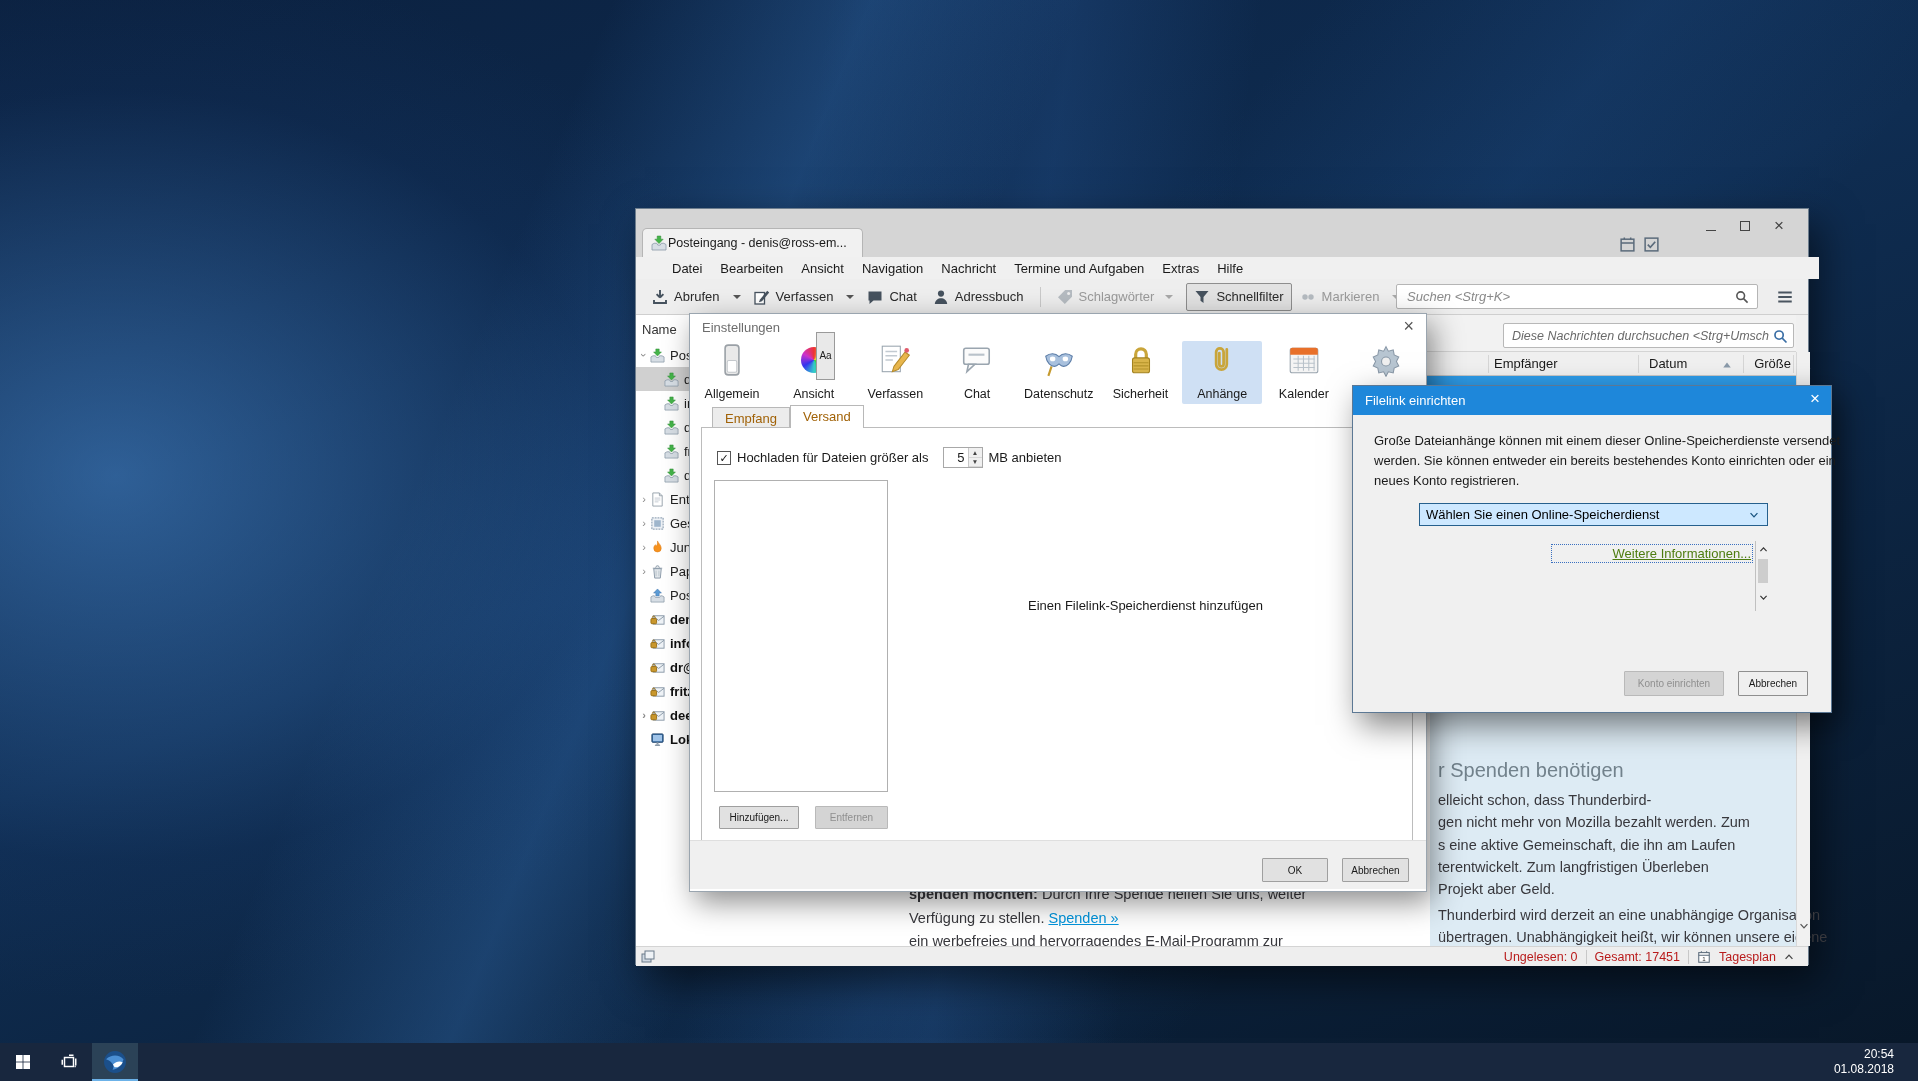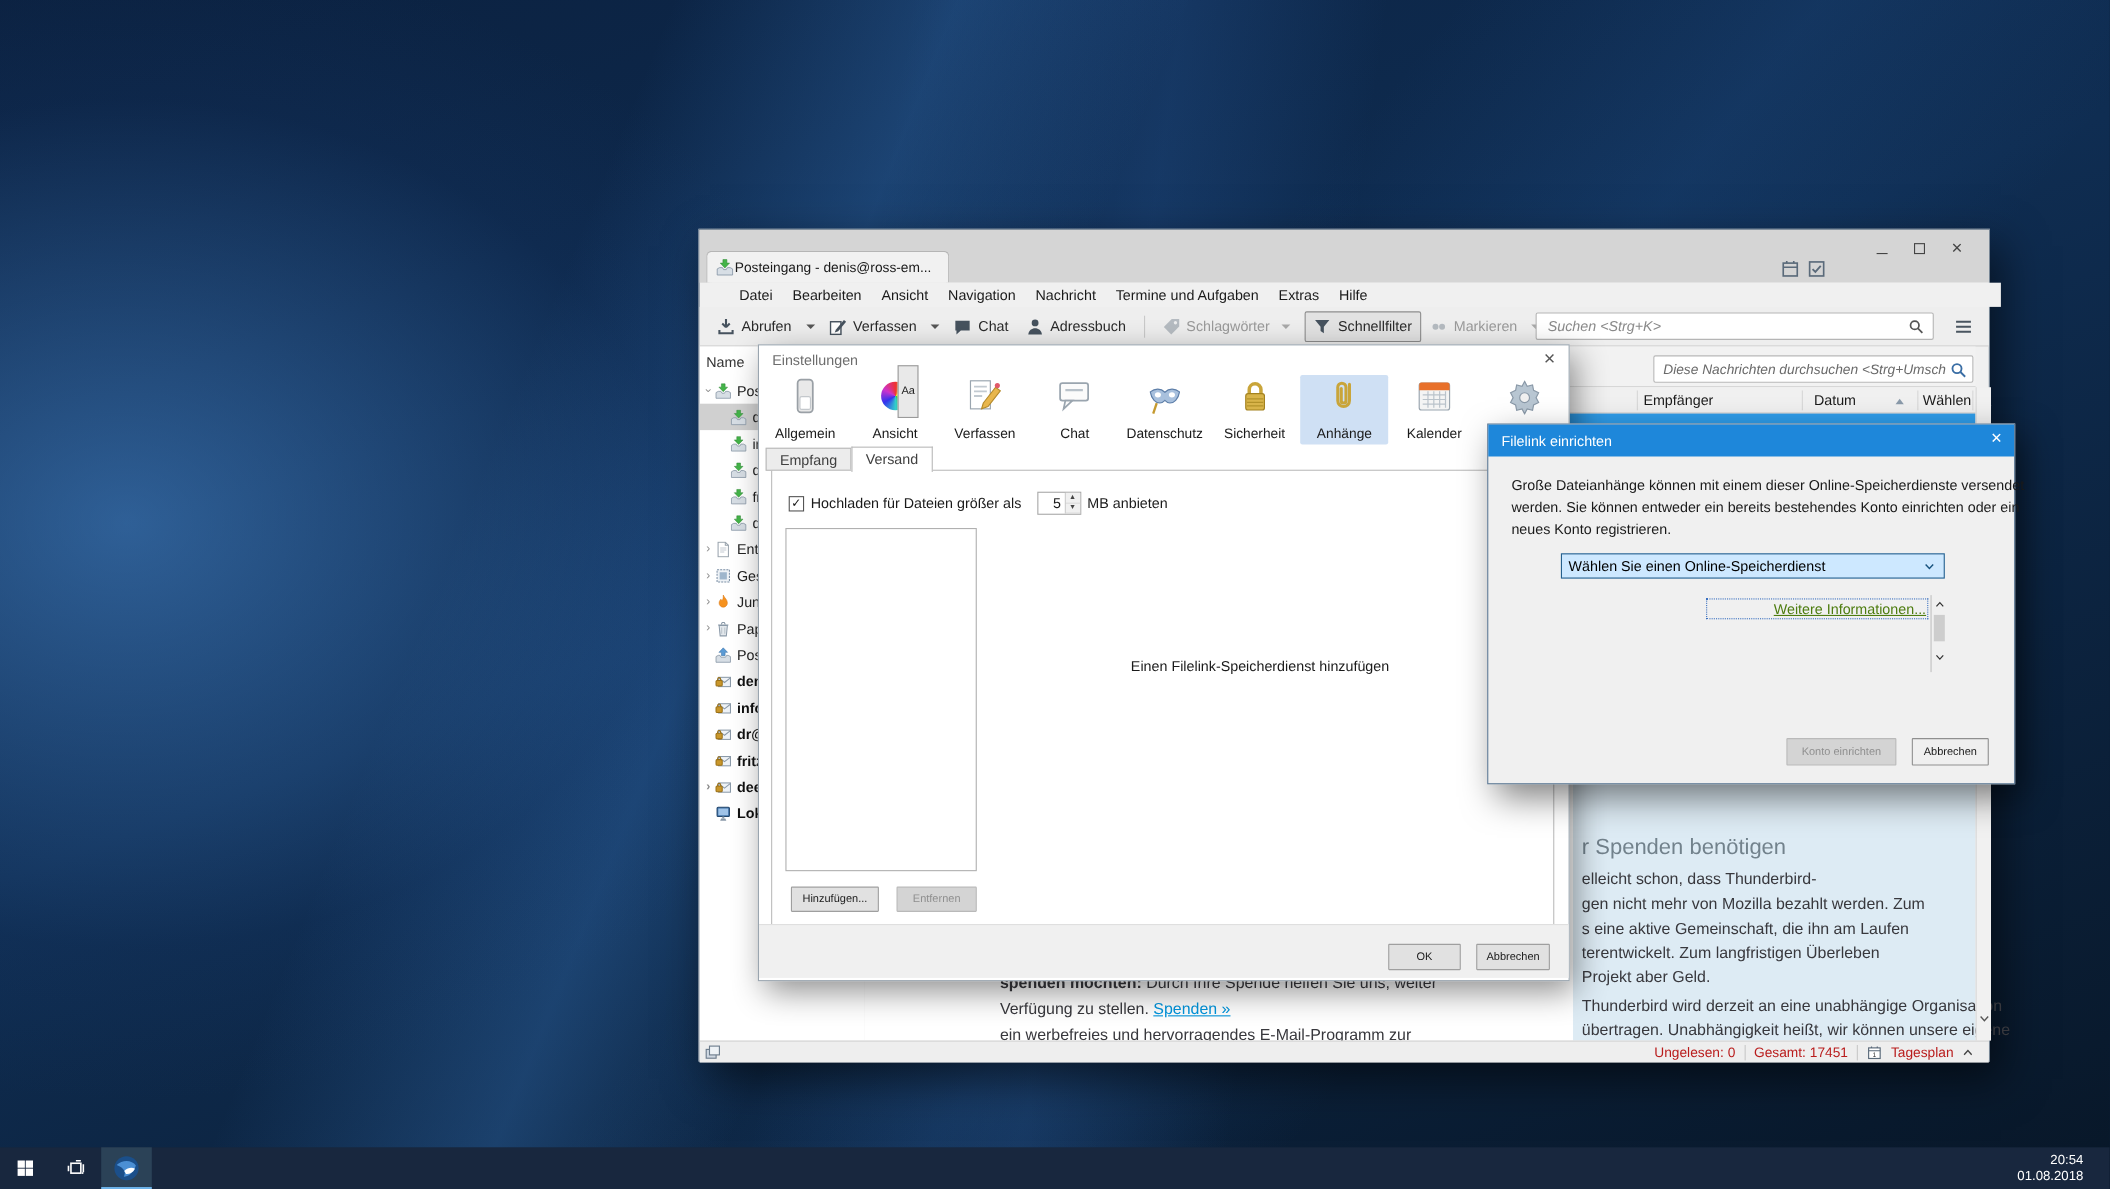--- a/index.html
+++ b/index.html
@@ -111,21 +111,21 @@
   .sd-close { position:absolute; right:12px; top:2px; font-size:18px; color:#555; }
   #cat-row { position:absolute; left:0; top:27px; width:100%; height:63px; }
   .cat { position:absolute; top:0; width:80px; height:63px; display:flex; flex-direction:column; align-items:center; justify-content:space-between; padding:2px 0 3px; border-radius:2px; }
   .cat.sel { background:#cfe0f4; }
   .catic { position:relative; width:34px; height:34px; display:flex; align-items:center; justify-content:center; }
   .catlab { font-size:12.5px; color:#1a1a1a; white-space:nowrap; }
   .cwheel { width:26px; height:26px; border-radius:50%;
     background:conic-gradient(#e33,#ee3,#3c3,#3cc,#33e,#c3c,#e33); display:inline-block; }
   .aabox { position:absolute; right:-4px; bottom:-3px; background:#e9e9e9; border:1px solid #9a9a9a; font-size:10px; line-height:12px; padding:17px 2px; color:#222; }
   .gearblock { position:absolute; left:656px; top:27px; width:80px; height:63px; display:flex; justify-content:center; padding-top:2px; }
-  .tabstrip { position:absolute; left:6px; top:92px; height:22px; display:flex; font-size:13px; color:#404040; }
+  .tabstrip { position:absolute; left:22px; top:92px; height:22px; display:flex; font-size:13px; color:#a16207;align-items:flex-end; }
   .stab { padding:3px 12px 0; border:1px solid #b8b8b8; background:#ececec; height:21px; margin-top:1px; }
   .stab.active { background:#fff; border-bottom:none; height:23px; margin-top:0; z-index:2; }
   .sd-box { position:absolute; left:11px; top:113px; width:712px; height:417px; background:#fff; border:1px solid #bcbcbc; }
   .cbrow { position:absolute; left:15px; top:19px; display:flex; align-items:center; font-size:13px; color:#1a1a1a; }
   .cbx { width:14px; height:14px; border:1px solid #555; background:#fff; font-size:11px; line-height:12px; text-align:center; color:#111; margin-right:6px; }
   .spin { display:flex; margin:0 6px 0 14px; border:1px solid #a8a8a8; background:#fff; height:21px; }
   .spinval { width:24px; text-align:right; padding:2px 3px 0 0; font-size:13px; }
   .spinbtns { display:flex; flex-direction:column; width:14px; border-left:1px solid #c8c8c8; }
   .sb { flex:1; font-size:6.5px; color:#444; background:#f0f0f0; display:flex; align-items:center; justify-content:center; border-bottom:1px solid #d8d8d8; }
   .provlist { position:absolute; left:12px; top:52px; width:174px; height:312px; background:#fff; border:1px solid #b0b0b0; }
@@ -502,21 +502,21 @@
     <span class="colsep s1"></span>
     <span class="coltext c-emp">Empfänger</span>
     <span class="colsep s2"></span>
     <span class="coltext c-dat">Datum</span>
     <span class="ic ic10 sorti">
         <svg viewBox="0 0 16 16">
           <path d="M8 4l6 8H2z" fill="currentColor"></path>
         </svg>
       </span>
     <span class="colsep s3"></span>
-    <span class="coltext c-gro">Wählen</span>
+    <span class="coltext c-gro">Größe</span>
     <span class="colsep s4"></span>
     <span class="ic ic15 colpick">
         <svg viewBox="0 0 16 16">
           <rect x="1.5" y="1.5" width="11" height="9.5" fill="#fff" stroke="currentColor"></rect>
           <path d="M5 1.5v9.5M8.5 1.5v9.5M1.5 4.5h11" stroke="currentColor"></path>
           <path d="M9.5 13l2.5 2.5L14.5 13z" fill="currentColor"></path>
         </svg>
       </span>
   </div>
   <div class="selrow"></div>

